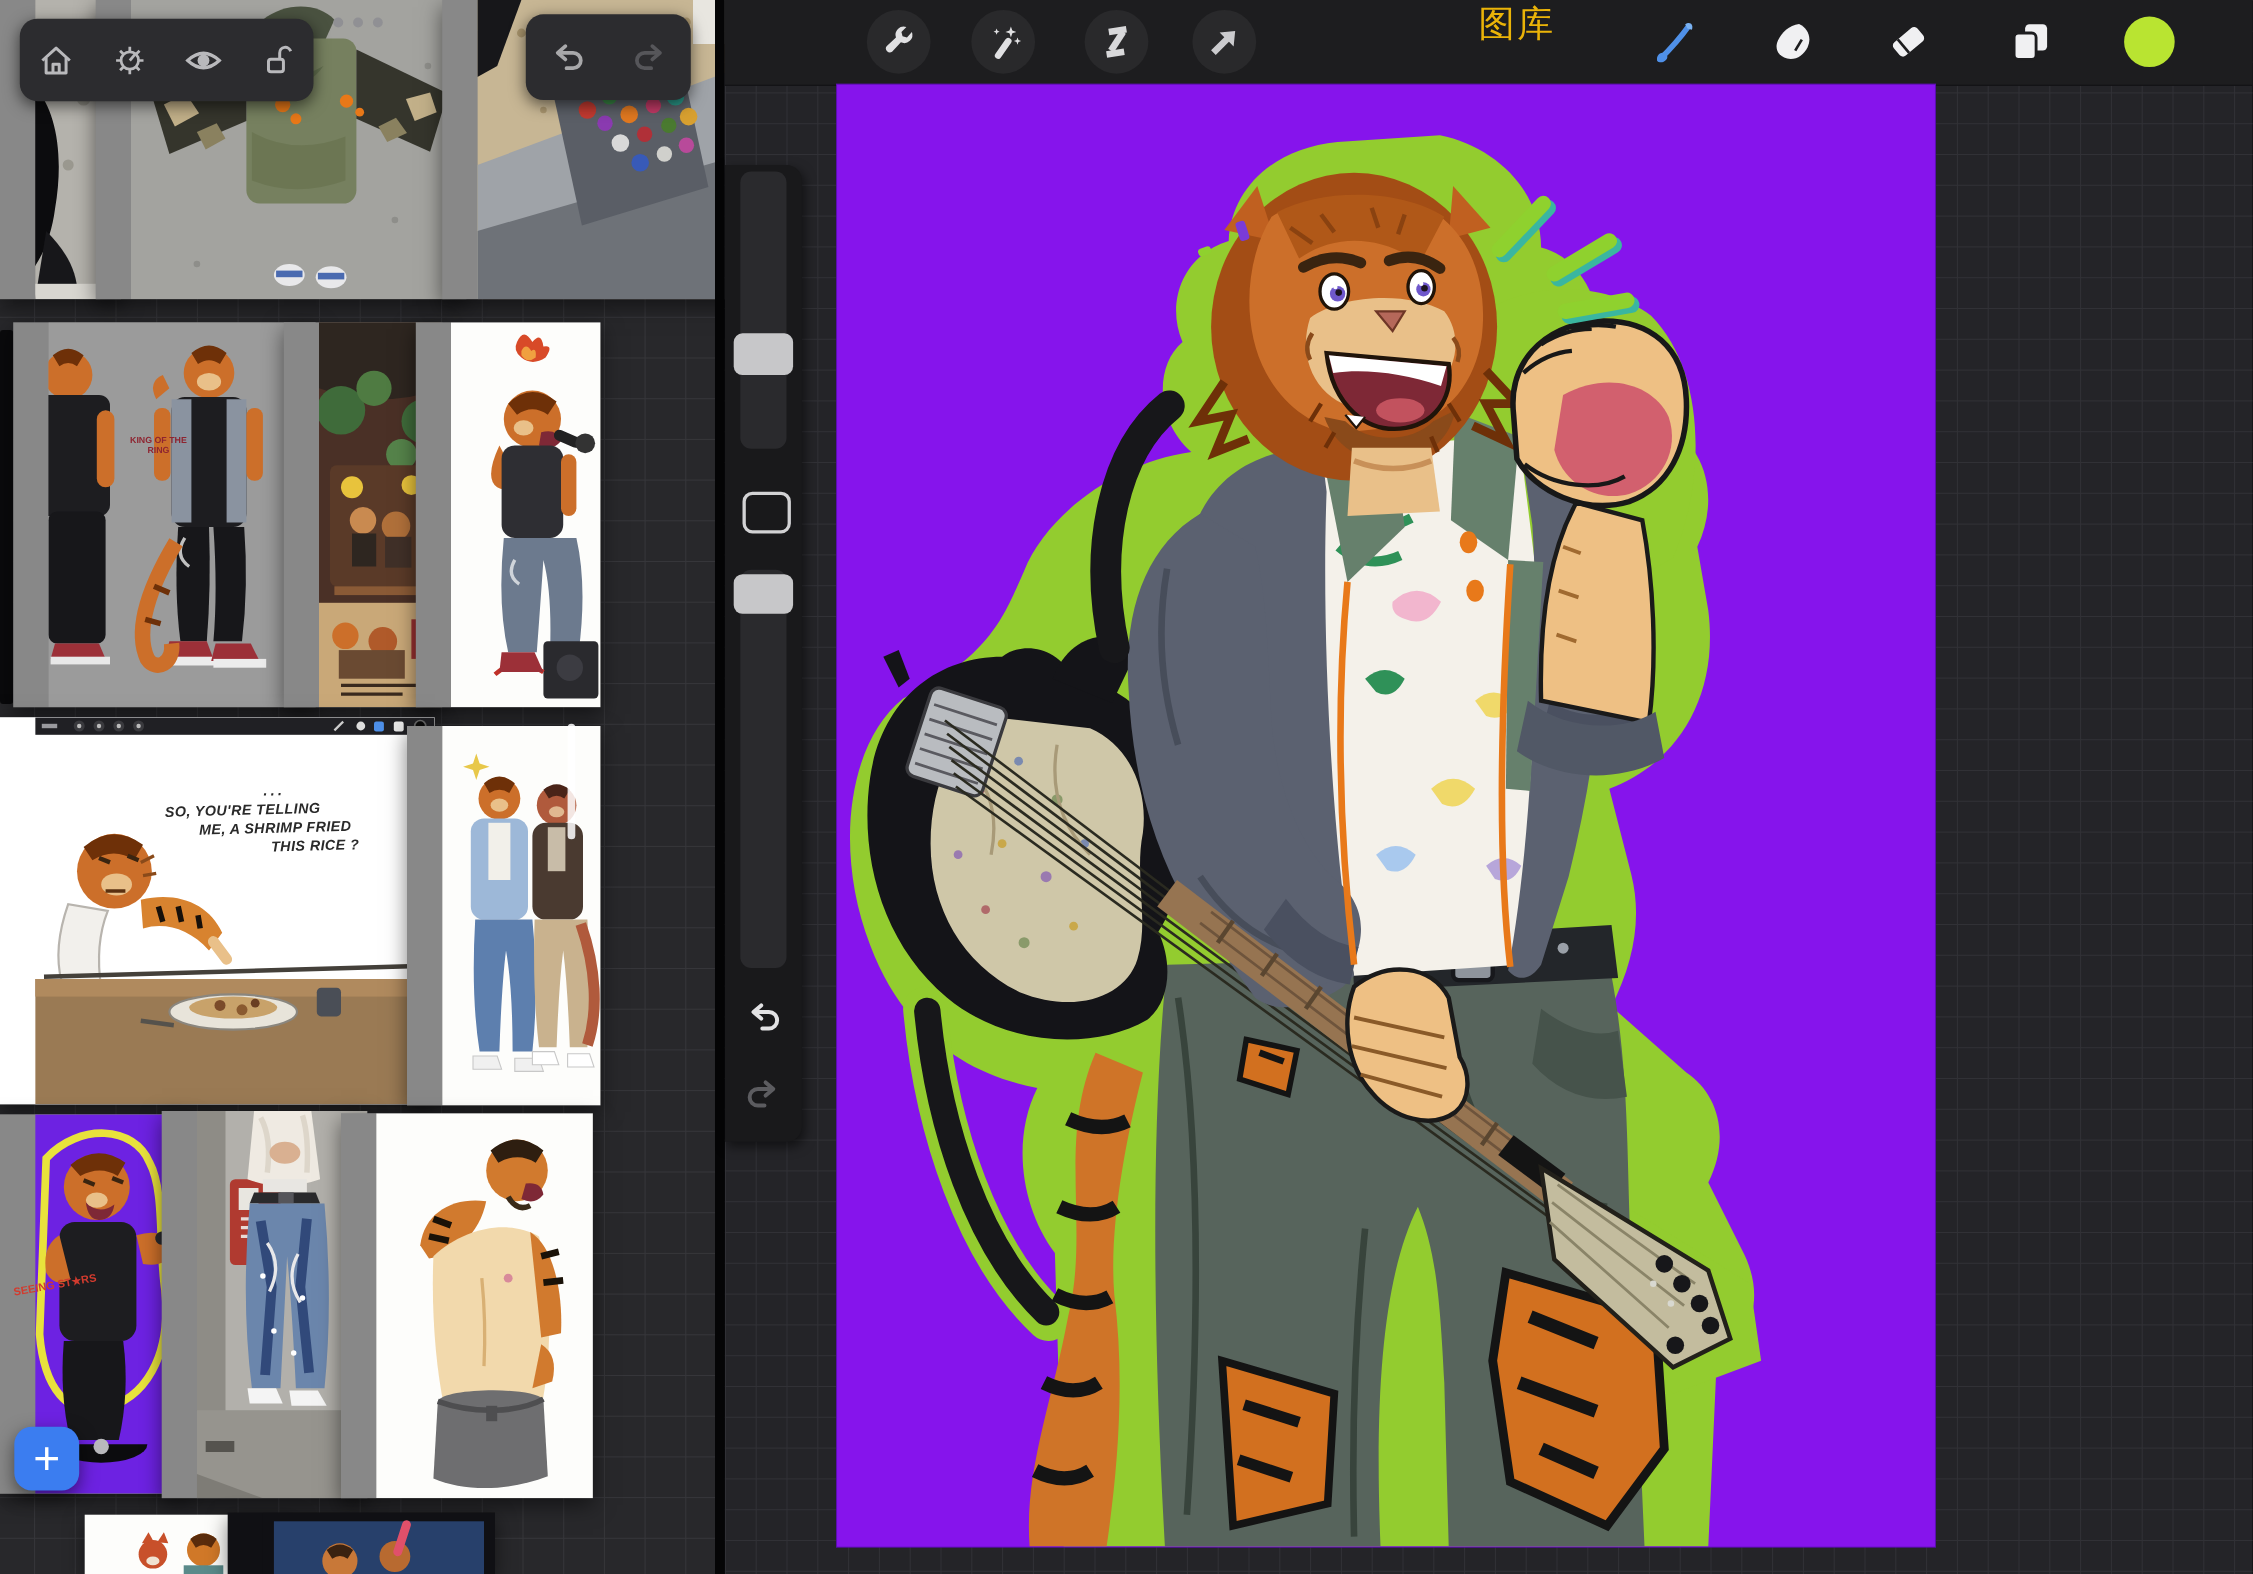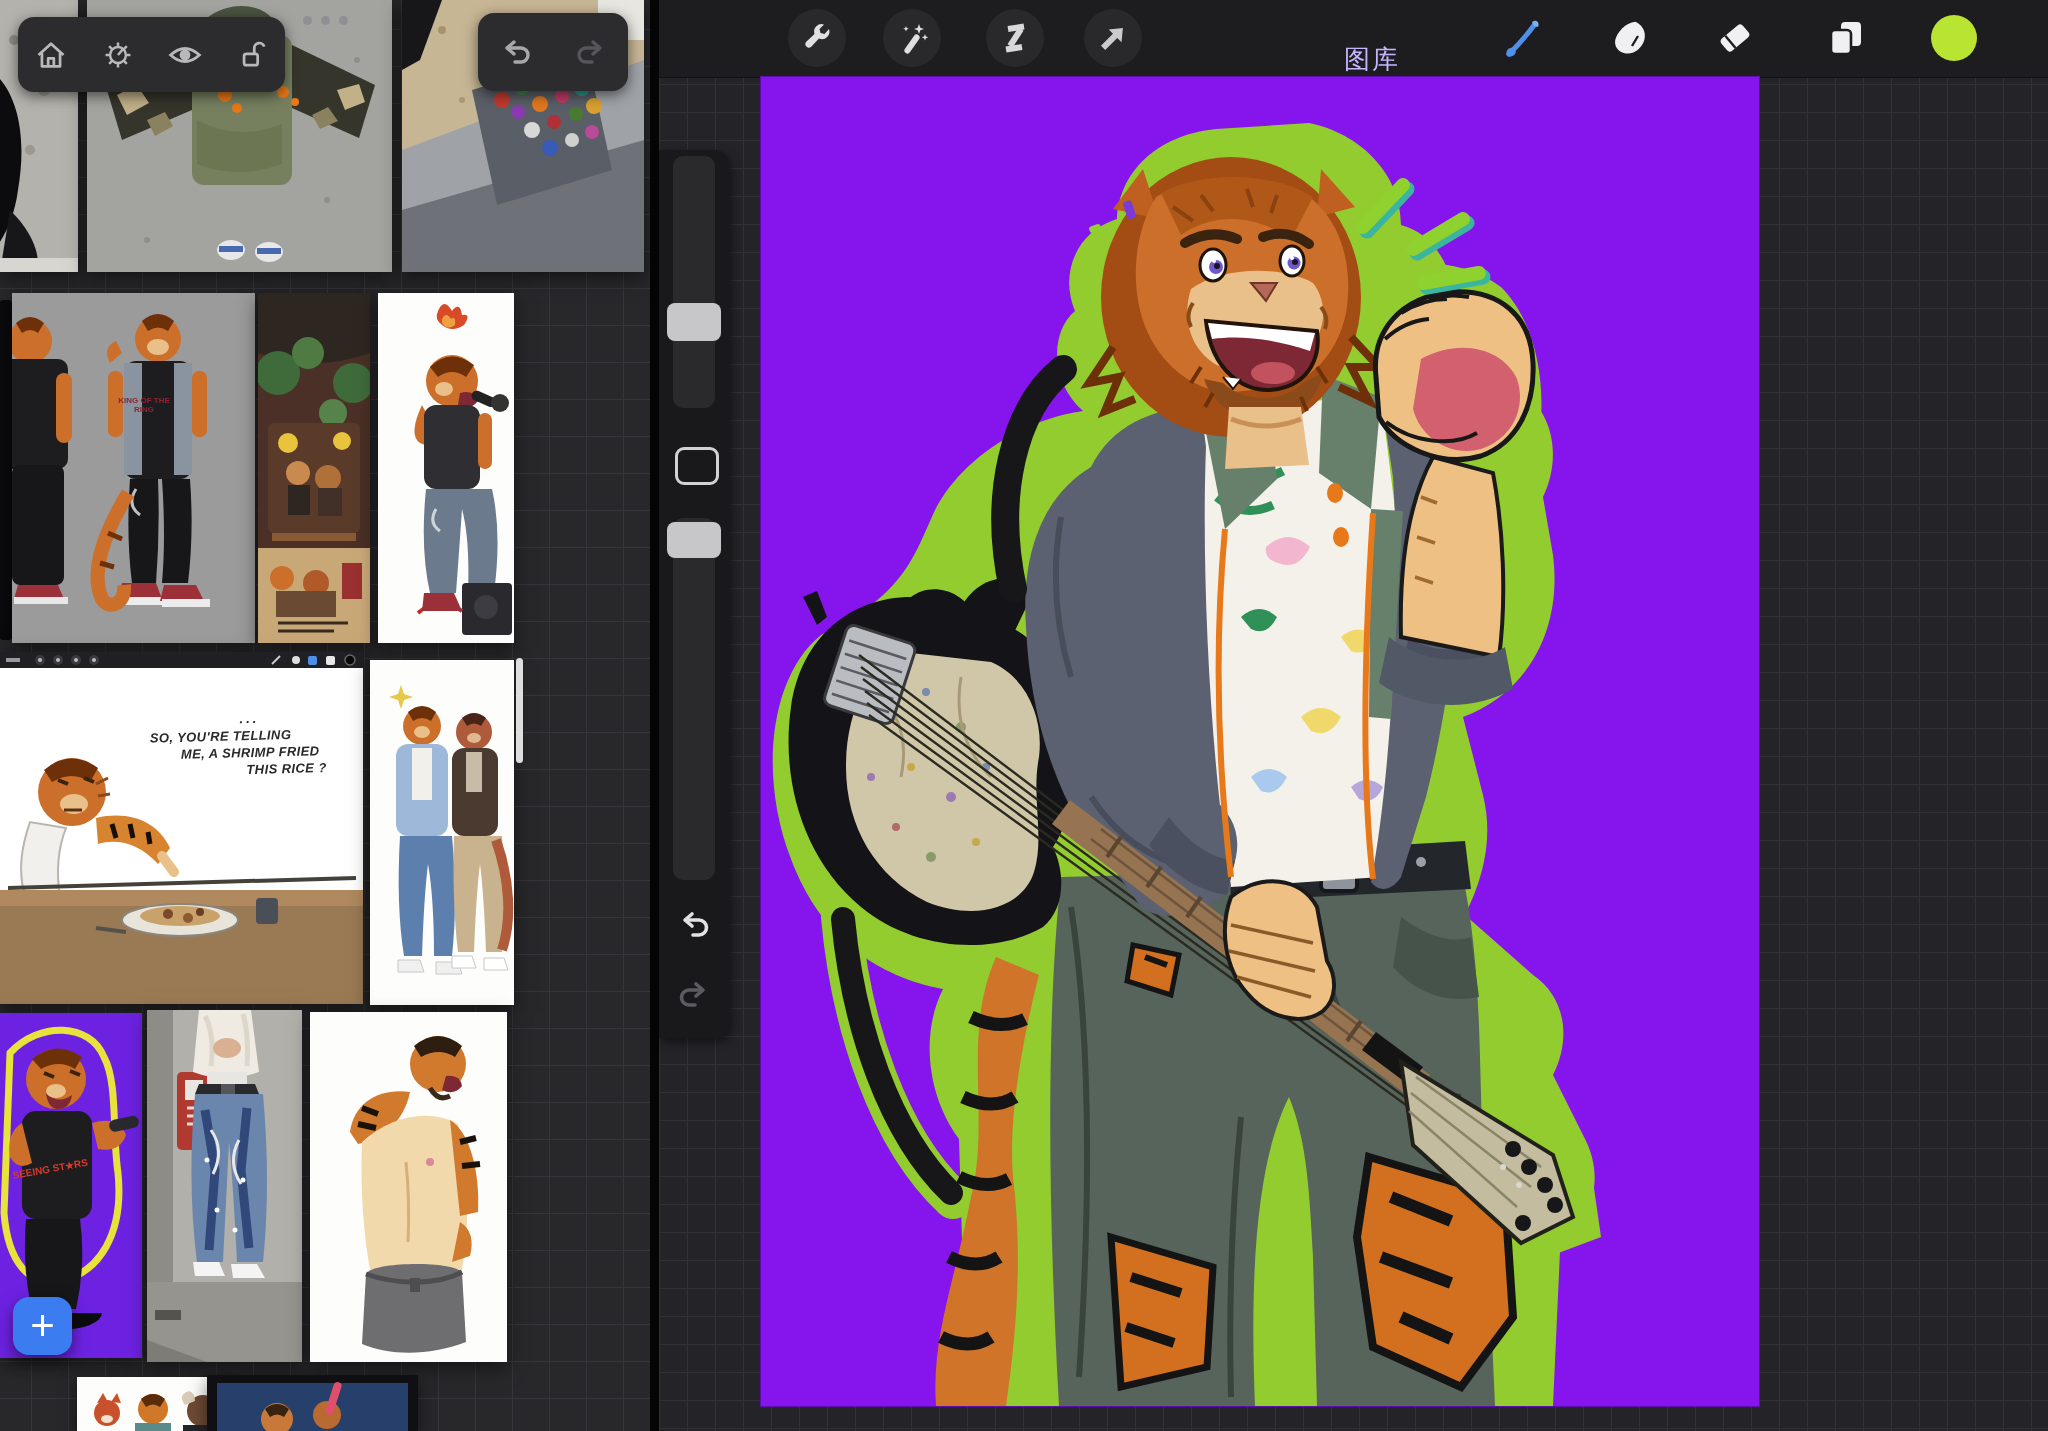--- a/index.html
+++ b/index.html
@@ -5,21 +5,21 @@
   html,body{margin:0;padding:0;background:#000;}
   #stage{position:relative;width:2048px;height:1431px;overflow:hidden;
          font-family:"Liberation Sans",sans-serif;background:#111;}
   .abs{position:absolute;}
   
   #left-panel{left:0;top:0;width:650px;height:1431px;
     background-color:#28282b;
     background-image:linear-gradient(#36363a 1px,transparent 1px),
                      linear-gradient(90deg,#36363a 1px,transparent 1px);
     background-size:37px 37px;background-position:-6px -8px;}
-  .tile{box-shadow:0 6px 18px rgba(0,0,0,.5);overflow:hidden;background:#888;}
+  .tile{box-shadow:0 6px 18px rgba(0,0,0,.5);overflow:hidden;background:#888;padding-left:32px;}
   .tile svg{display:block;}
   #divider{left:650px;top:0;width:9px;height:1431px;background:#050506;}
   .pill{background:#2c2c2f;border-radius:16px;display:flex;align-items:center;
         justify-content:space-around;box-shadow:0 4px 14px rgba(0,0,0,.55);}
   .pill .icn{width:44px;height:44px;display:flex;align-items:center;justify-content:center;}
   .dots{display:flex;gap:9px;align-items:center;}
   .dots i{width:9px;height:9px;border-radius:50%;background:#909094;display:block;}
   #scrollbar{left:516px;top:658px;width:7px;height:105px;border-radius:4px;
              background:rgba(255,255,255,.85);}
   #fab{left:13px;top:1297px;width:59px;height:58px;border-radius:16px;background:#3b7df0;
@@ -37,22 +37,22 @@
   .shirt-stars{position:absolute;left:12px;top:150px;width:80px;font-size:10px;line-height:11px;
       font-weight:bold;color:#d23b2e;transform:rotate(-10deg);}
   
   #right-panel{left:659px;top:0;width:1389px;height:1431px;
     background-color:#242428;
     background-image:linear-gradient(#313136 1px,transparent 1px),
                      linear-gradient(90deg,#313136 1px,transparent 1px);
     background-size:28px 28px;}
   #topbar{left:659px;top:0;width:1389px;height:77px;background:#1d1d1f;
           border-bottom:1px solid #121214;}
-  #gallery-label{left:685px;top:0;height:77px;display:flex;align-items:flex-end;
-      color:#c4b5fd;font-size:26px;letter-spacing:2px;}
+  #gallery-label{left:685px;top:0;height:77px;display:flex;align-items:flex-start;
+      color:#eab308;font-size:33px;letter-spacing:2px;}
   .toolcircle{width:58px;height:58px;border-radius:50%;background:#29292b;
       display:flex;align-items:center;justify-content:center;top:9px;}
   .tool{width:58px;height:58px;display:flex;align-items:center;justify-content:center;top:9px;}
   #canvas-wrap{left:761px;top:77px;width:998px;height:1329px;background:#8614ec;
       box-shadow:0 0 0 1px #5a0fae;}
   #sidebar{left:659px;top:150px;width:70px;height:888px;background:#19191b;
       border-radius:0 14px 14px 0;box-shadow:2px 4px 10px rgba(0,0,0,.5);}
   .track{position:absolute;left:14px;width:42px;background:#2a2a2d;border-radius:10px;}
   .handle{position:absolute;left:8px;width:54px;background:#c7c7c9;border-radius:8px;}
   #modify-btn{position:absolute;left:16px;top:297px;width:38px;height:32px;border-radius:9px;

